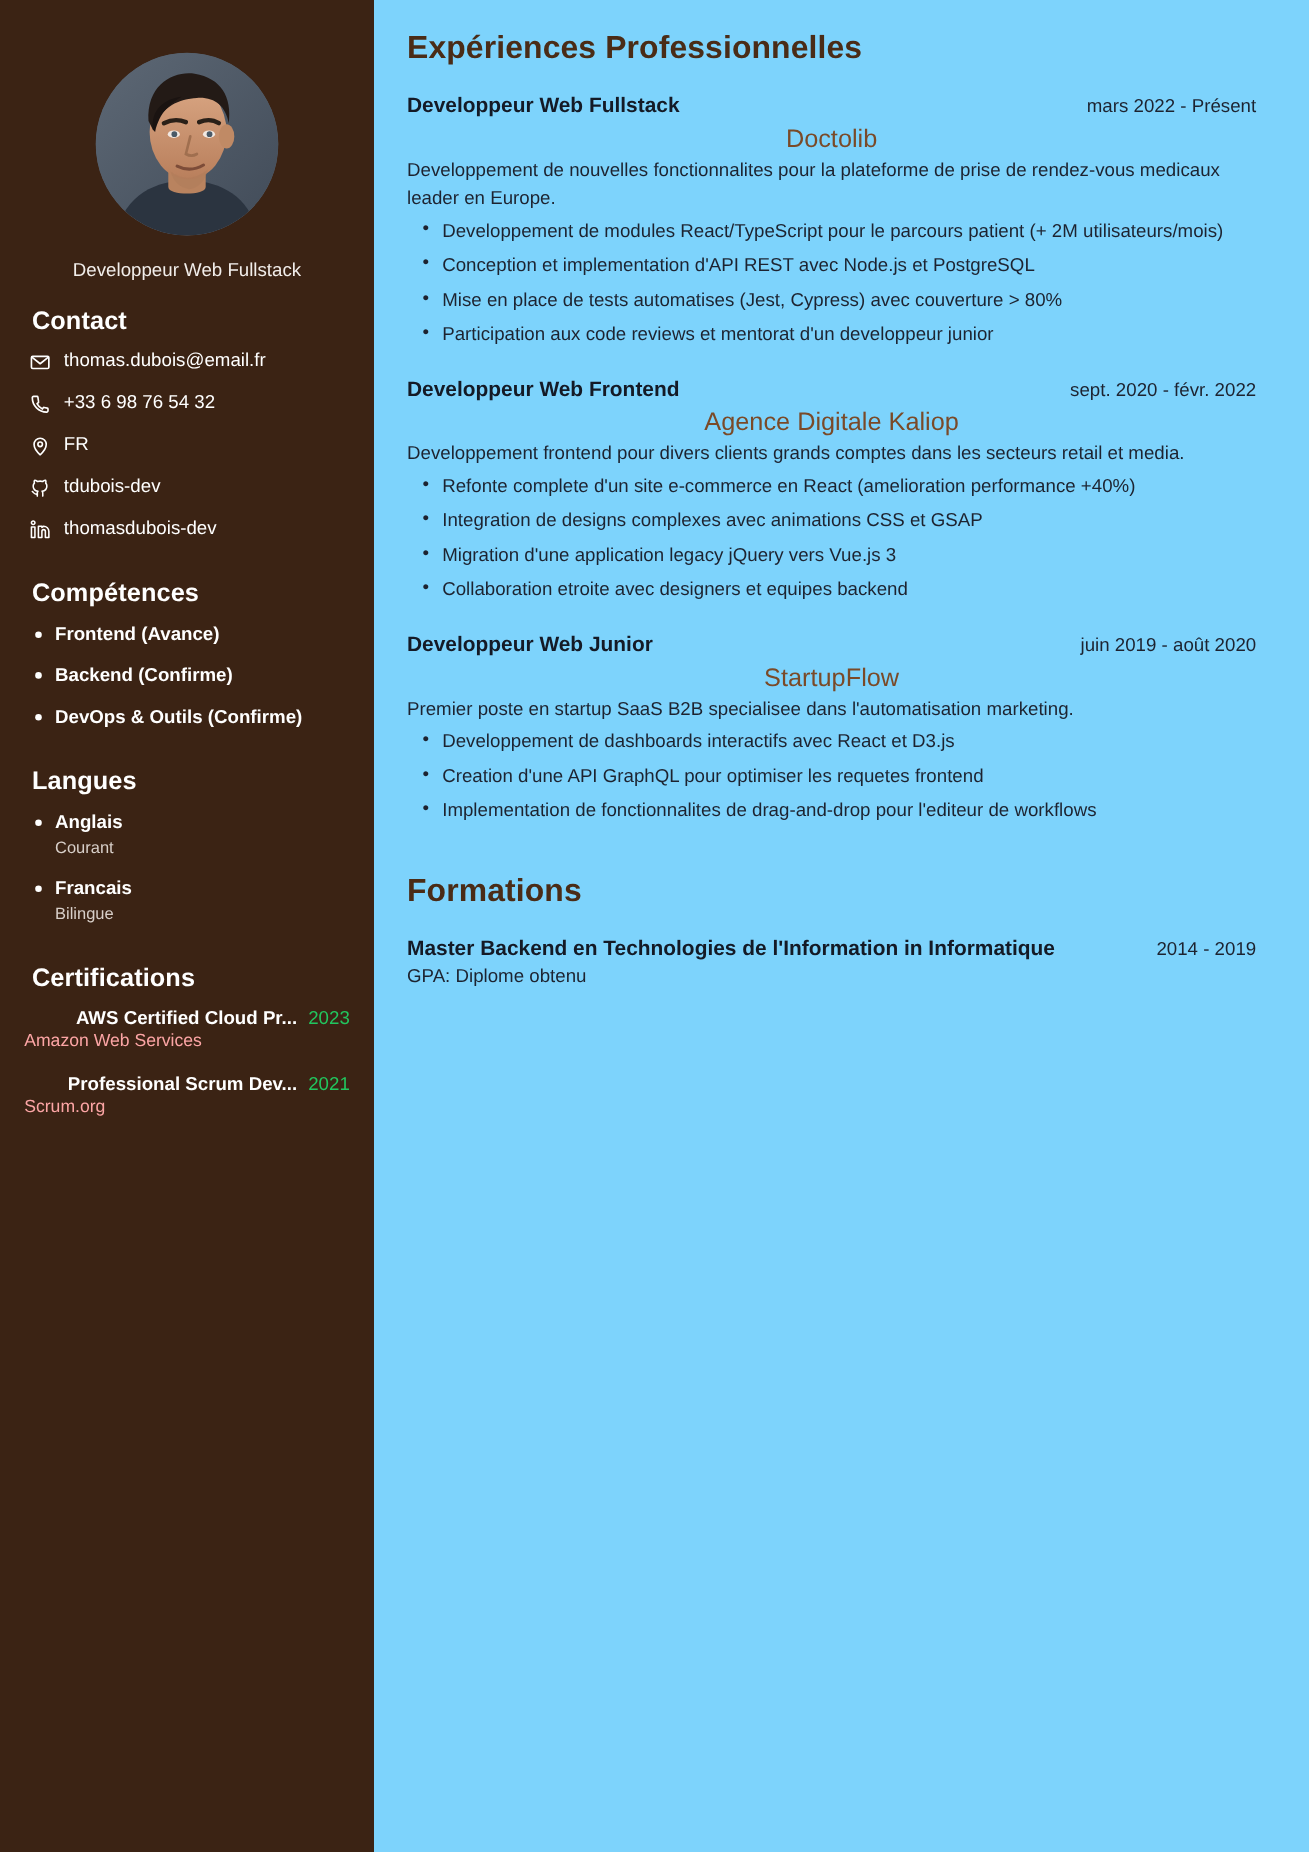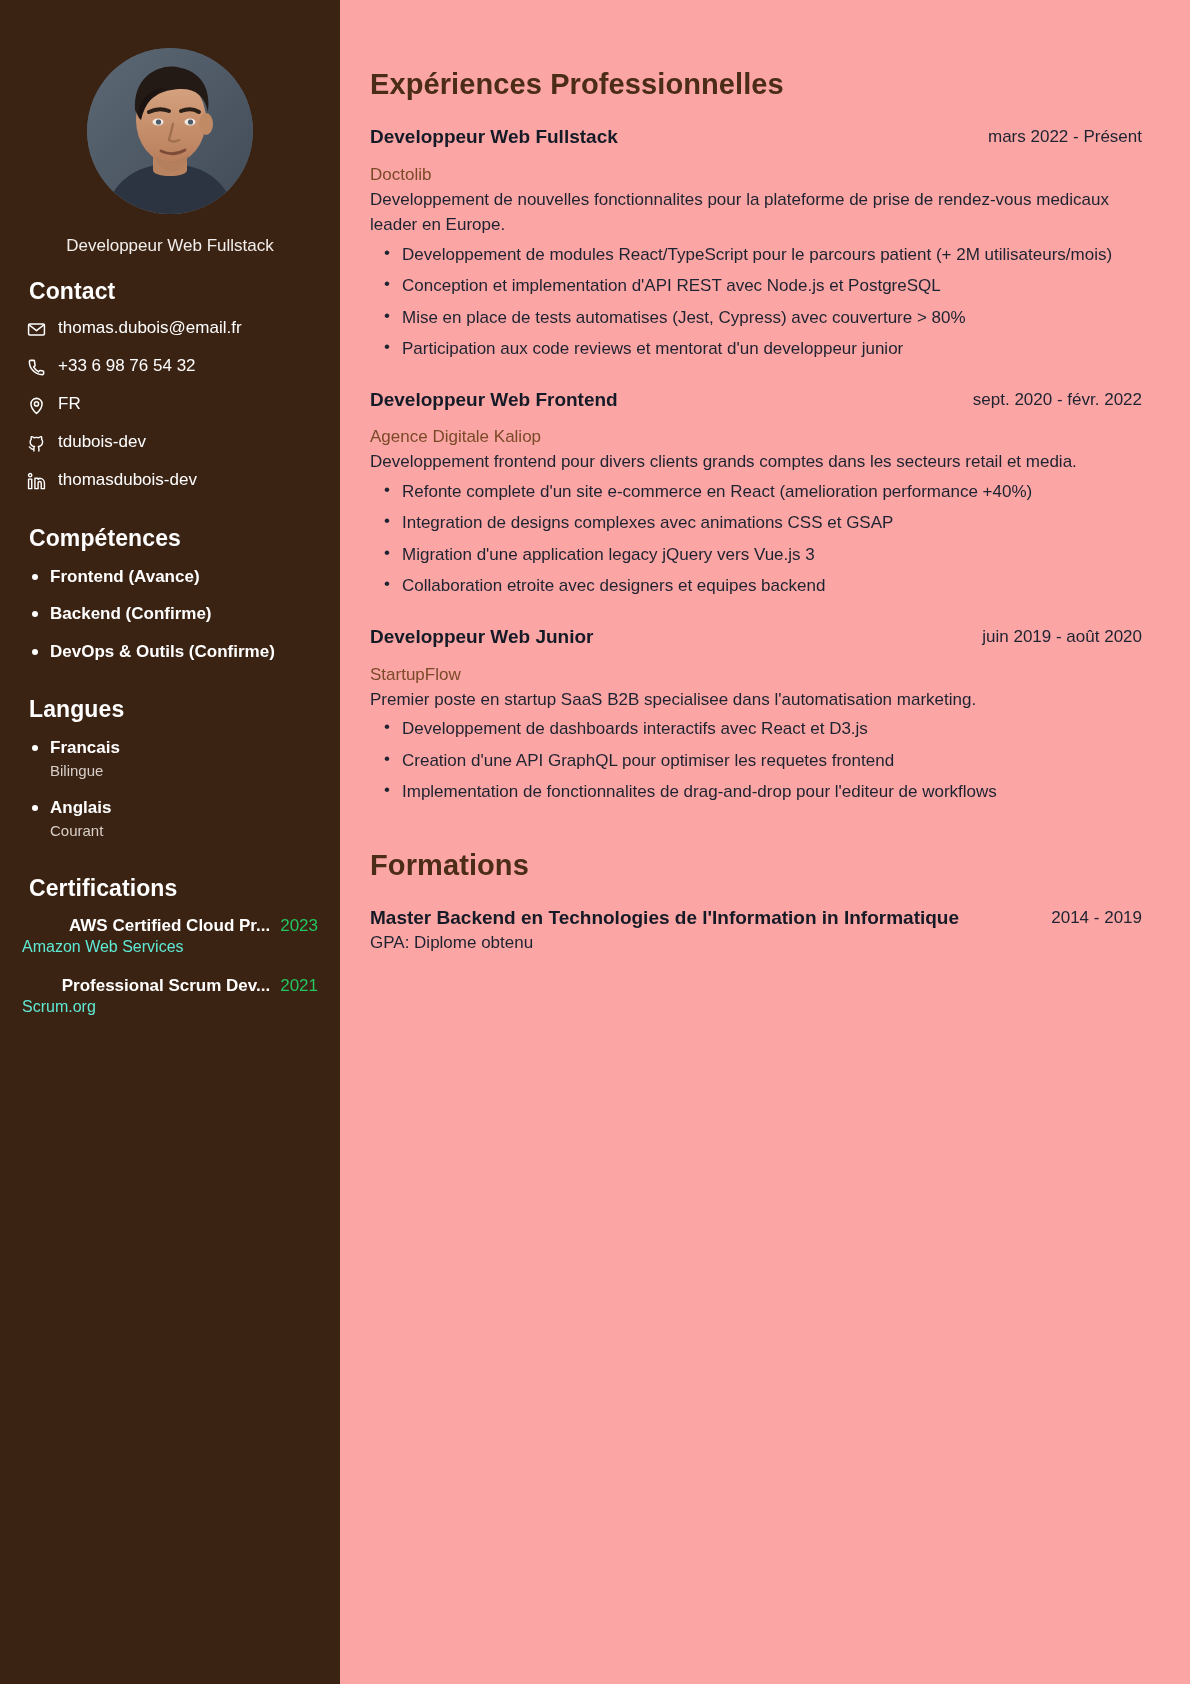--- a/index.html
+++ b/index.html
@@ -136,29 +136,29 @@
     text-overflow: ellipsis;
     max-width: 230px;
   }
   .cert-year {
     font-size: 17px;
     color: #22c55e;
     white-space: nowrap;
   }
   .cert-issuer {
     font-size: 16px;
-    color: #5eead4;
+    color: #fca5a5;
     margin-top: 2px;
   }
 
   
   .main {
     flex: 1 1 auto;
-    padding: 68px 48px 40px 30px;
-    background: #fca5a5;
+    padding: 28px 48px 40px 30px;
+    background: #7dd3fc;
     color: #1a1f2b;
   }
 
   .section-title {
     font-size: 29px;
     font-weight: bold;
     color: #4A2C17;
     letter-spacing: .1px;
     margin-bottom: 24px;
   }
@@ -177,23 +177,24 @@
     color: #141a26;
     line-height: 1.3;
   }
   .entry-dates {
     font-size: 17px;
     color: #1d2330;
     white-space: nowrap;
     padding-top: 2px;
   }
   .entry-org {
-    font-size: 17px;
+    font-size: 23px;
     color: #7A4A28;
-    margin-top: 15px;
+    margin-top: 3px;
+    text-align: center;
   }
   .entry-desc {
     font-size: 17px;
     line-height: 1.5;
     color: #1d2330;
     margin-top: 2px;
   }
   .entry-extra {
     font-size: 17px;
     line-height: 1.5;
@@ -328,26 +329,26 @@
     <h2 class="side-heading gap">Compétences</h2>
     <ul class="bullet-list">
       <li class="bullet-item">Frontend (Avance)</li>
       <li class="bullet-item">Backend (Confirme)</li>
       <li class="bullet-item">DevOps &amp; Outils (Confirme)</li>
     </ul>
 
     <h2 class="side-heading gap">Langues</h2>
     <ul class="bullet-list">
       <li class="bullet-item">
+        <span>Anglais</span>
+        <span class="bullet-sub">Courant</span>
+      </li>
+      <li class="bullet-item">
         <span>Francais</span>
         <span class="bullet-sub">Bilingue</span>
-      </li>
-      <li class="bullet-item">
-        <span>Anglais</span>
-        <span class="bullet-sub">Courant</span>
       </li>
     </ul>
 
     <h2 class="side-heading gap">Certifications</h2>
     <ul class="cert-list">
       <li class="cert-item">
         <div class="cert-row">
           <span class="cert-name">AWS Certified Cloud Pr...</span>
           <span class="cert-year">2023</span>
         </div>

